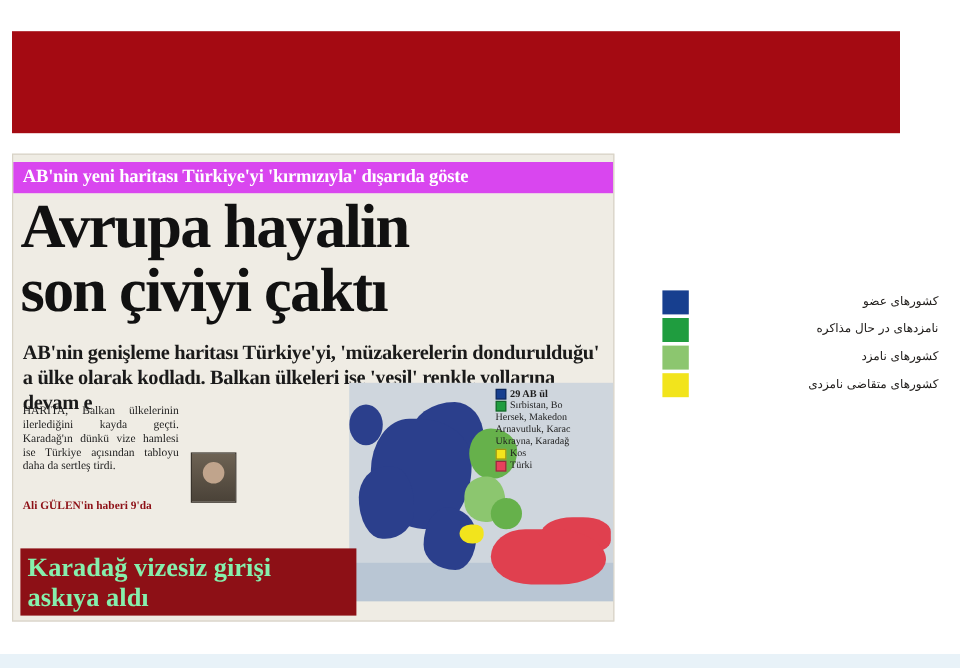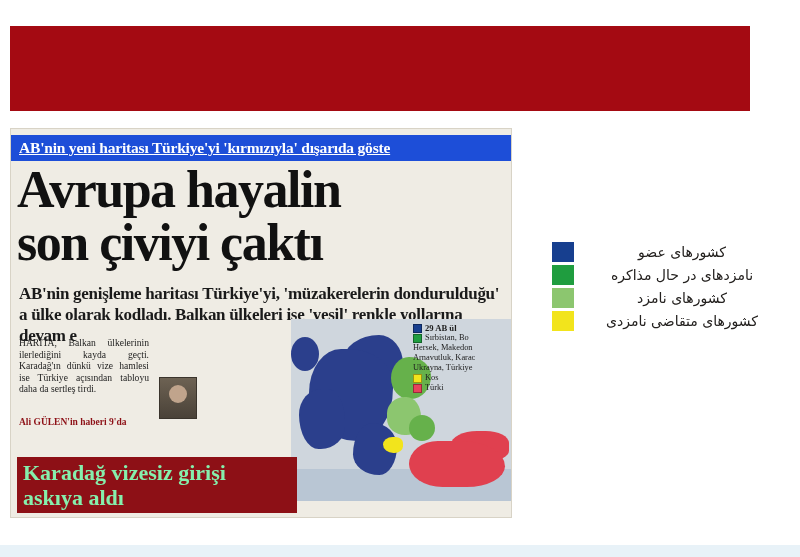--- a/index.html
+++ b/index.html
@@ -42,31 +42,30 @@
     overflow: hidden;
     border: 1px solid #d8d3c6;
     box-sizing: border-box;
   }
   .clip-kicker {
     position: absolute;
     left: 0;
     top: 6px;
     width: 100%;
     height: 26px;
-    background: #1d4ed8;
+    background: #d946ef;
     color: #ffffff;
     font-family: "Liberation Serif", serif;
     font-size: 15.5px;
     font-weight: bold;
     line-height: 26px;
     padding-left: 8px;
     box-sizing: border-box;
     white-space: nowrap;
     letter-spacing: -0.2px;
-    text-decoration: underline;
   }
   .clip-head {
     position: absolute;
     left: 6px;
     top: 34px;
     width: 520px;
     color: #111111;
     font-family: Liberation Serif, serif;
     font-weight: bold;
     font-size: 52px;
@@ -214,25 +213,25 @@
   }
   .legend-row {
     display: flex;
     align-items: center;
     justify-content: flex-start;
     height: 23px;
     gap: 8px;
   }
   .legend-label {
     font-family: "DejaVu Sans", sans-serif;
-    font-size: 14px;
+    font-size: 10px;
     color: #23201e;
     white-space: nowrap;
     flex: 1 1 auto;
-    text-align: center;
+    text-align: right;
   }
   .legend-swatch {
     width: 22px;
     height: 20px;
     flex: 0 0 auto;
   }
 
   
   .bottom-strip {
     position: absolute;
@@ -294,21 +293,21 @@
         <div class="mn-row">
           <span class="mn-swatch" style="background:#173f8f"></span>
           <span class="mn-title">29 AB ül</span>
         </div>
         <div class="mn-row">
           <span class="mn-swatch" style="background:#1f9d3f"></span>
           <span>Sırbistan, Bo</span>
         </div>
         <div>Hersek, Makedon</div>
         <div>Arnavutluk, Karac</div>
-        <div>Ukrayna, Türkiye</div>
+        <div>Ukrayna, Karadağ</div>
         <div class="mn-row">
           <span class="mn-swatch" style="background:#f2e41c"></span>
           <span>Kos</span>
         </div>
         <div class="mn-row">
           <span class="mn-swatch" style="background:#e8415c"></span>
           <span>Türki</span>
         </div>
       </div>
     </div>

